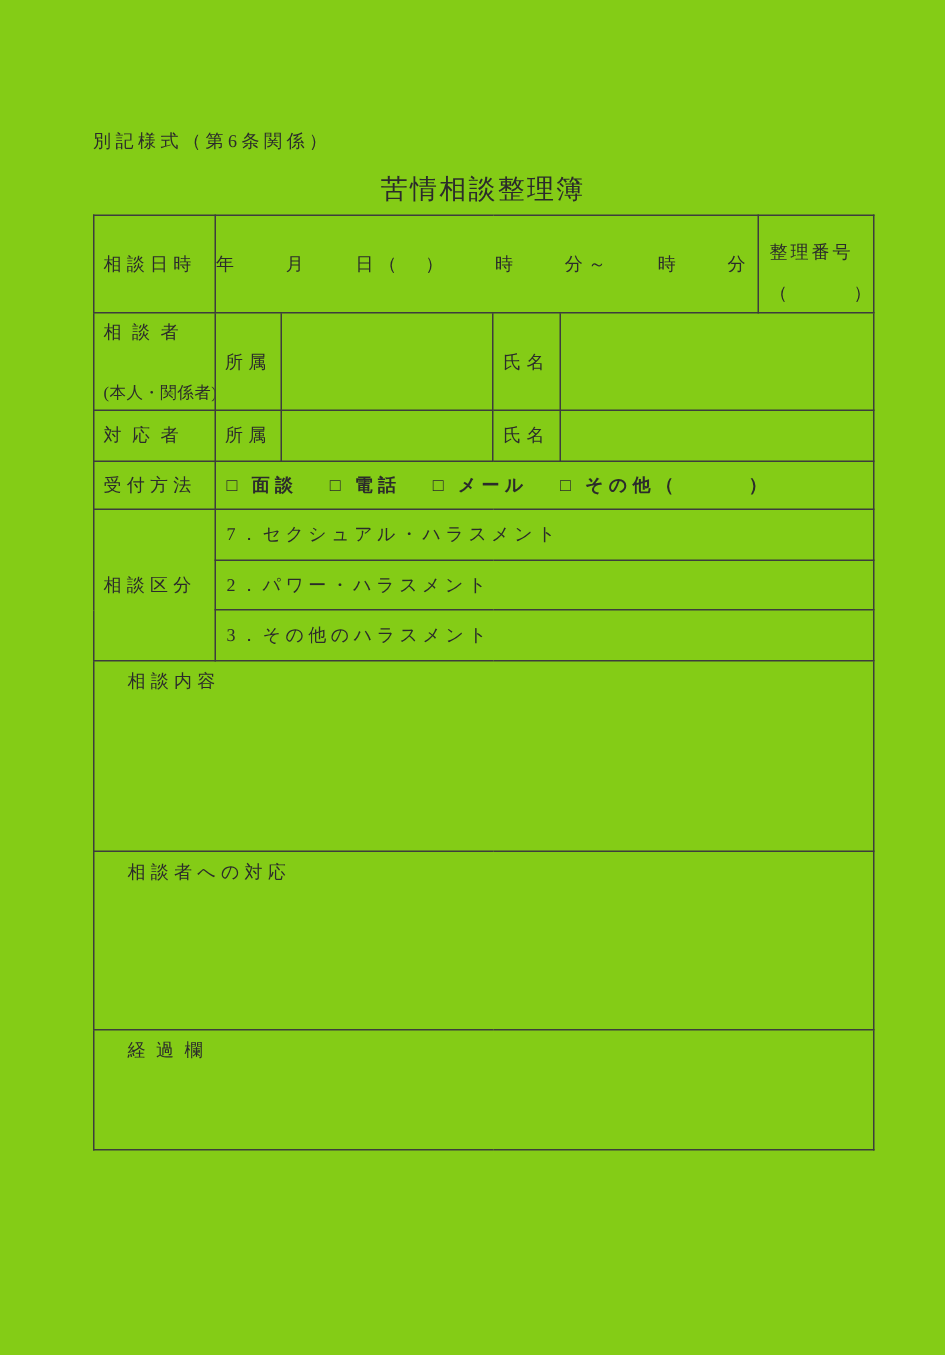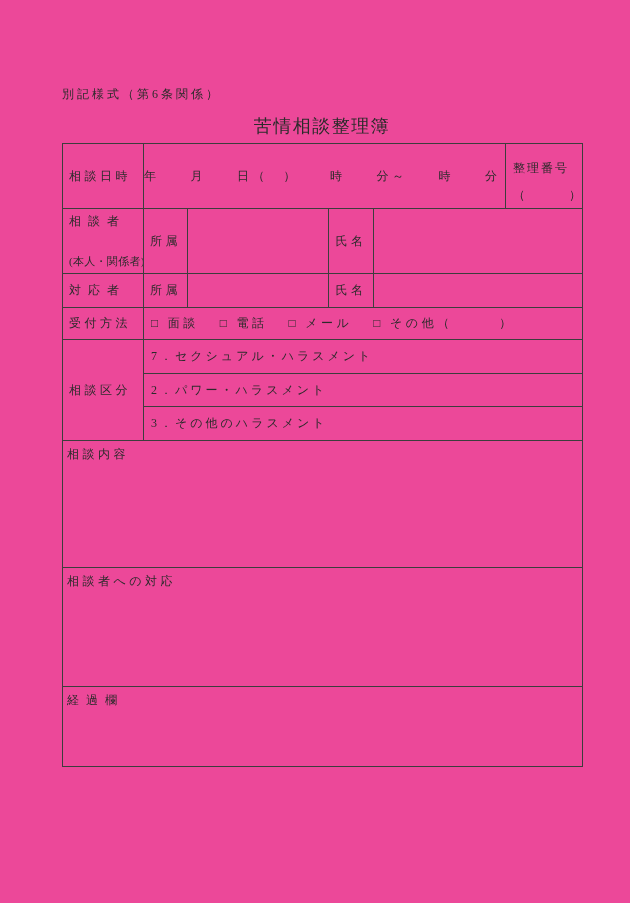--- a/index.html
+++ b/index.html
@@ -1,19 +1,19 @@
 <!DOCTYPE html>
 <html><head>
 <meta charset="utf-8">
 <style>
   html,body{margin:0;padding:0;background:#e8e8e8;}
   .page{
     position:relative;
     width:630px;height:903px;
-    background:#ec4899;
+    background:#84cc16;
     font-family:"Liberation Serif","DejaVu Serif",serif;
     color:#2b2b2b;
     overflow:hidden;
   }
   .note{position:absolute;left:62px;top:86px;font-size:12px;letter-spacing:3px;white-space:nowrap;}
   .title{position:absolute;left:62px;top:114px;width:520px;text-align:center;font-size:18px;letter-spacing:1.5px;}
   table.form{
     position:absolute;left:62px;top:143px;width:520px;
     border-collapse:collapse;table-layout:fixed;
   }
@@ -29,24 +29,24 @@
   .ls-w{letter-spacing:7px;}
   .lbl{padding-left:6px;white-space:nowrap;}
   .consulter-lbl{vertical-align:middle;}
   .consulter-lbl .sub{font-size:11px;letter-spacing:0.3px;margin-top:24px;white-space:nowrap;}
   .mini{text-align:center;white-space:nowrap;}
   .date-cell{text-align:right;padding-right:6px;white-space:nowrap;}
   .serial-cell{vertical-align:middle;padding-left:7px;white-space:nowrap;}
   .serial-cell .line1{margin-top:12px;}
   .serial-cell .line2{margin-top:10px;}
   .method-cell{padding-left:7px;white-space:nowrap;}
-  .opt{display:inline-block;margin-right:18px;letter-spacing:3.5px;}
+  .opt{display:inline-block;margin-right:18px;letter-spacing:3.5px;font-weight:bold;}
   .opt .box{margin-right:6px;}
   .cat{padding-left:7px;letter-spacing:3px;white-space:nowrap;}
-  .sect{vertical-align:top;padding:5px 4px;}
+  .sect{vertical-align:top;padding:5px 22px;}
   .remark{position:absolute;left:62px;top:779px;font-size:12px;white-space:nowrap;}
   .remark .remark-text{margin-left:11px;}
 </style>
 </head>
 <body>
 
 <div class="page">
 
   <div class="note">別記様式（第6条関係）</div>
   <div class="title">苦情相談整理簿</div>

